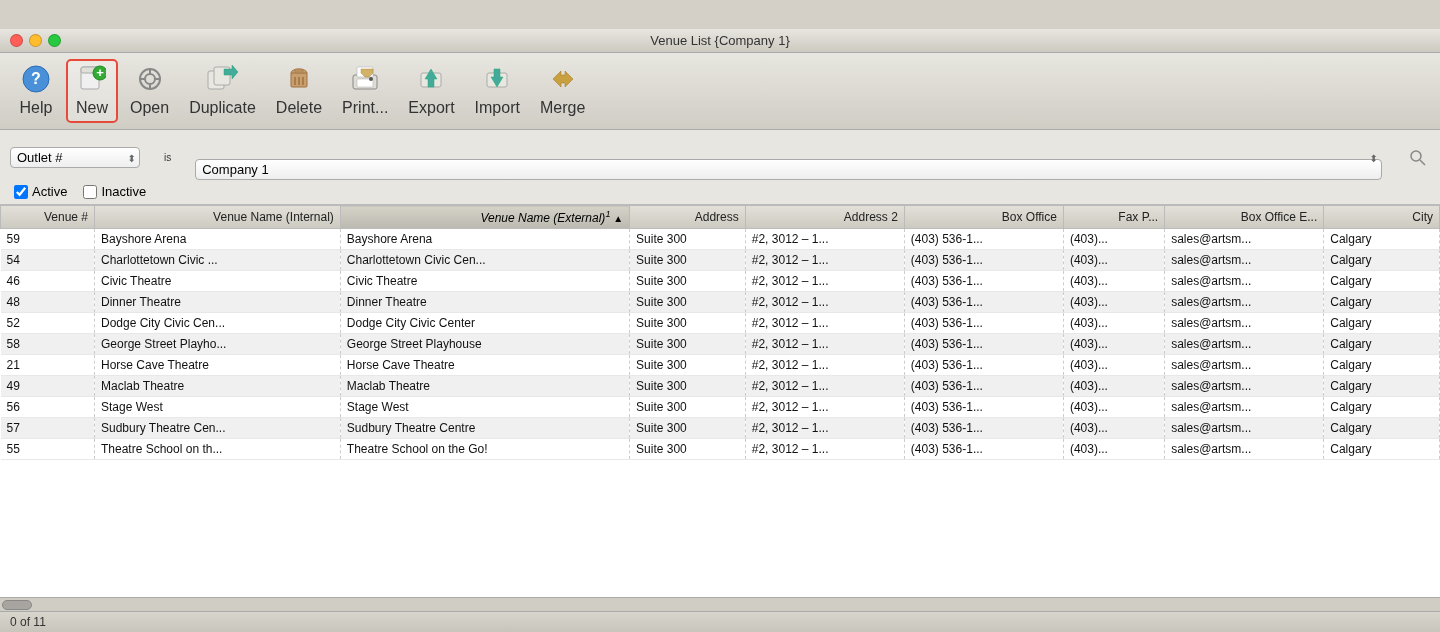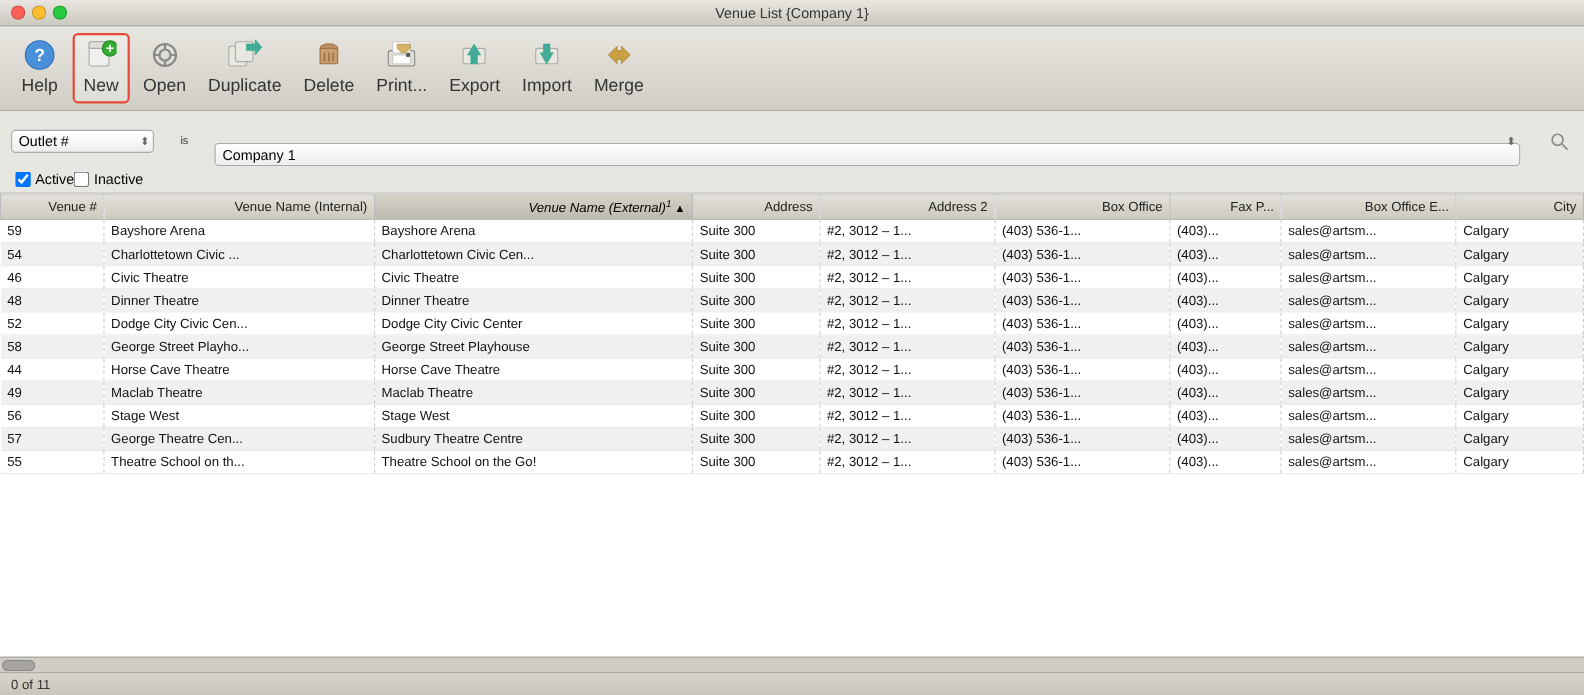--- a/index.html
+++ b/index.html
@@ -16,20 +16,21 @@
 
     
     .title-bar {
       background: linear-gradient(to bottom, #e8e6e0, #ccc9c0);
       height: 24px;
       display: flex;
       align-items: center;
       justify-content: center;
       border-bottom: 1px solid #aaa;
       position: relative;
+      margin-top: 29px;
     }
     .title-bar-buttons {
       position: absolute;
       left: 10px;
       display: flex;
       gap: 6px;
       align-items: center;
     }
     .traffic-light {
       width: 13px;
@@ -157,20 +158,21 @@
       display: flex;
       align-items: center;
       justify-content: center;
       cursor: pointer;
       font-size: 14px;
       color: #666;
     }
     .checkbox-row {
       display: flex;
       align-items: center;
+      gap: 16px;
       padding-left: 4px;
     }
     .checkbox-item {
       display: flex;
       align-items: center;
       gap: 4px;
       cursor: pointer;
     }
     .checkbox-item input[type="checkbox"] {
       width: 14px;
@@ -510,21 +512,21 @@
           <td>George Street Playho...</td>
           <td>George Street Playhouse</td>
           <td>Suite 300</td>
           <td>#2, 3012 – 1...</td>
           <td>(403) 536-1...</td>
           <td>(403)...</td>
           <td>sales@artsm...</td>
           <td>Calgary</td>
         </tr>
         <tr>
-          <td>44</td>
+          <td>21</td>
           <td>Horse Cave Theatre</td>
           <td>Horse Cave Theatre</td>
           <td>Suite 300</td>
           <td>#2, 3012 – 1...</td>
           <td>(403) 536-1...</td>
           <td>(403)...</td>
           <td>sales@artsm...</td>
           <td>Calgary</td>
         </tr>
         <tr>
@@ -544,21 +546,21 @@
           <td>Stage West</td>
           <td>Suite 300</td>
           <td>#2, 3012 – 1...</td>
           <td>(403) 536-1...</td>
           <td>(403)...</td>
           <td>sales@artsm...</td>
           <td>Calgary</td>
         </tr>
         <tr>
           <td>57</td>
-          <td>George Theatre Cen...</td>
+          <td>Sudbury Theatre Cen...</td>
           <td>Sudbury Theatre Centre</td>
           <td>Suite 300</td>
           <td>#2, 3012 – 1...</td>
           <td>(403) 536-1...</td>
           <td>(403)...</td>
           <td>sales@artsm...</td>
           <td>Calgary</td>
         </tr>
         <tr>
           <td>55</td>

